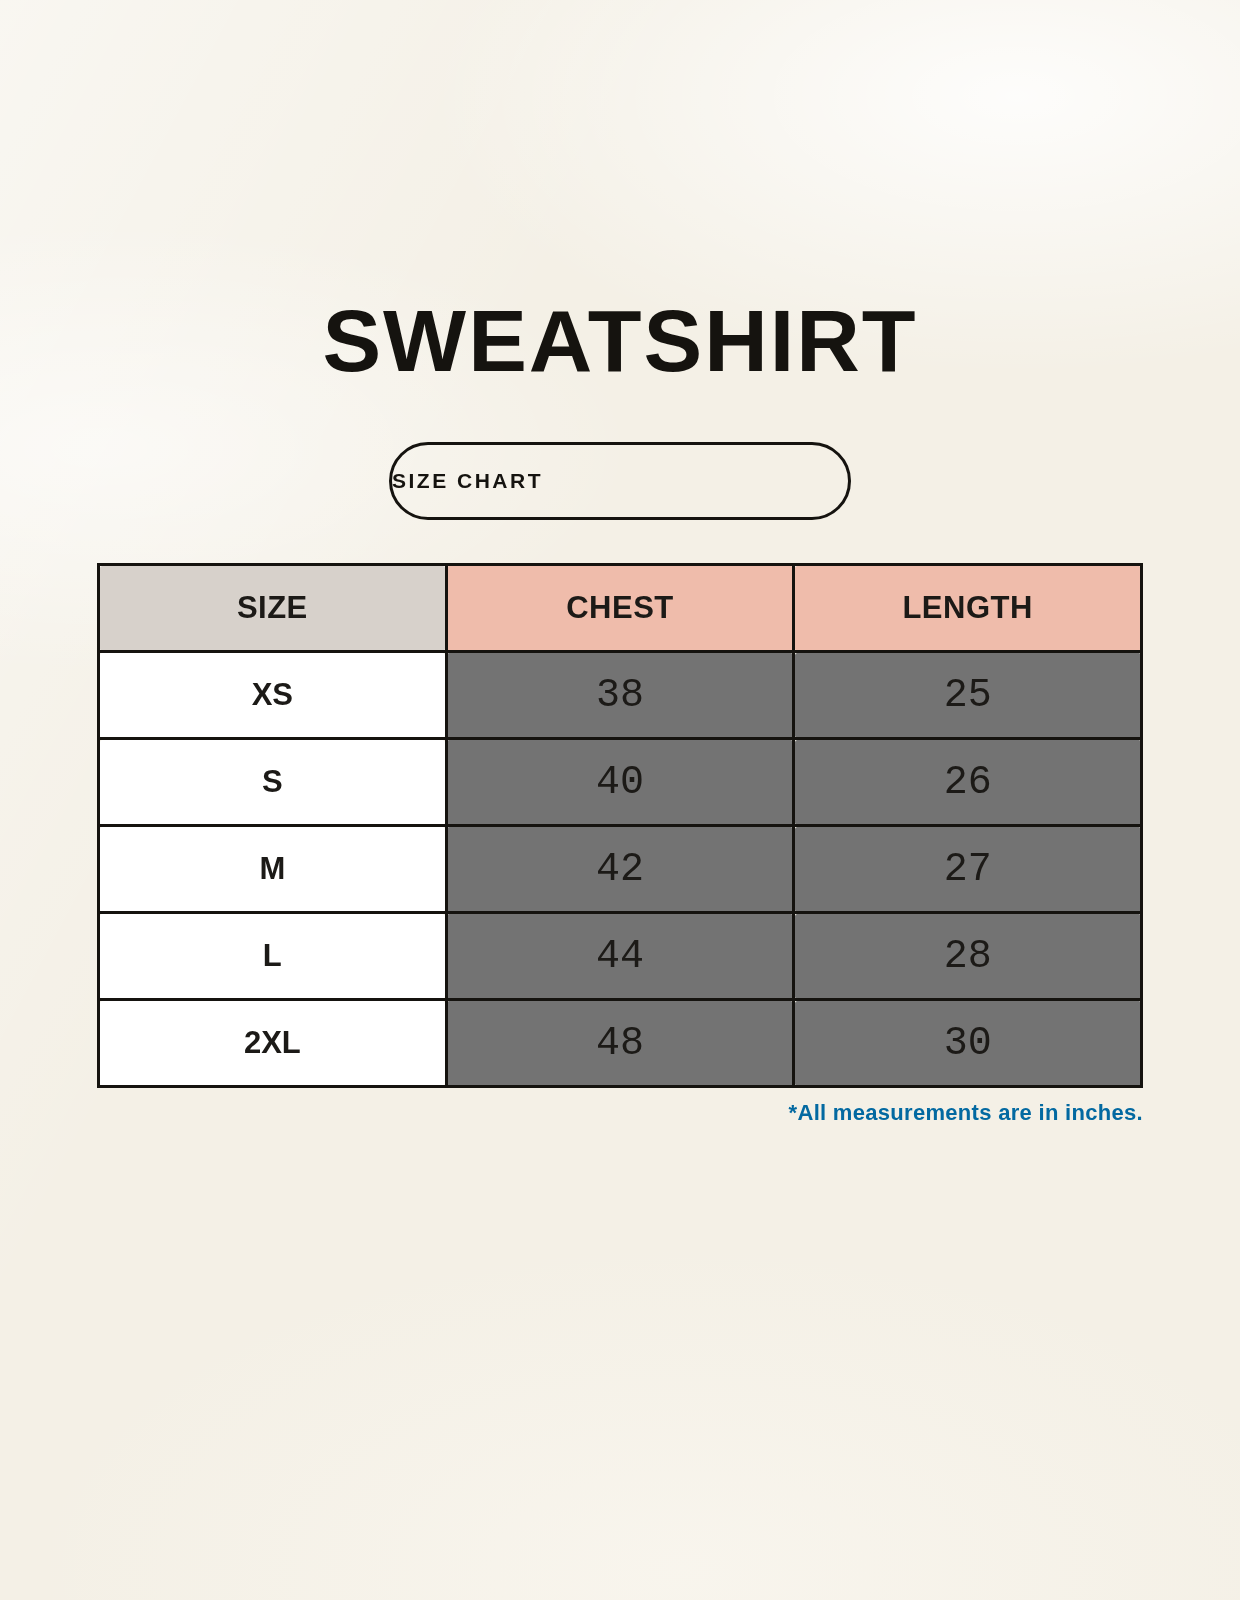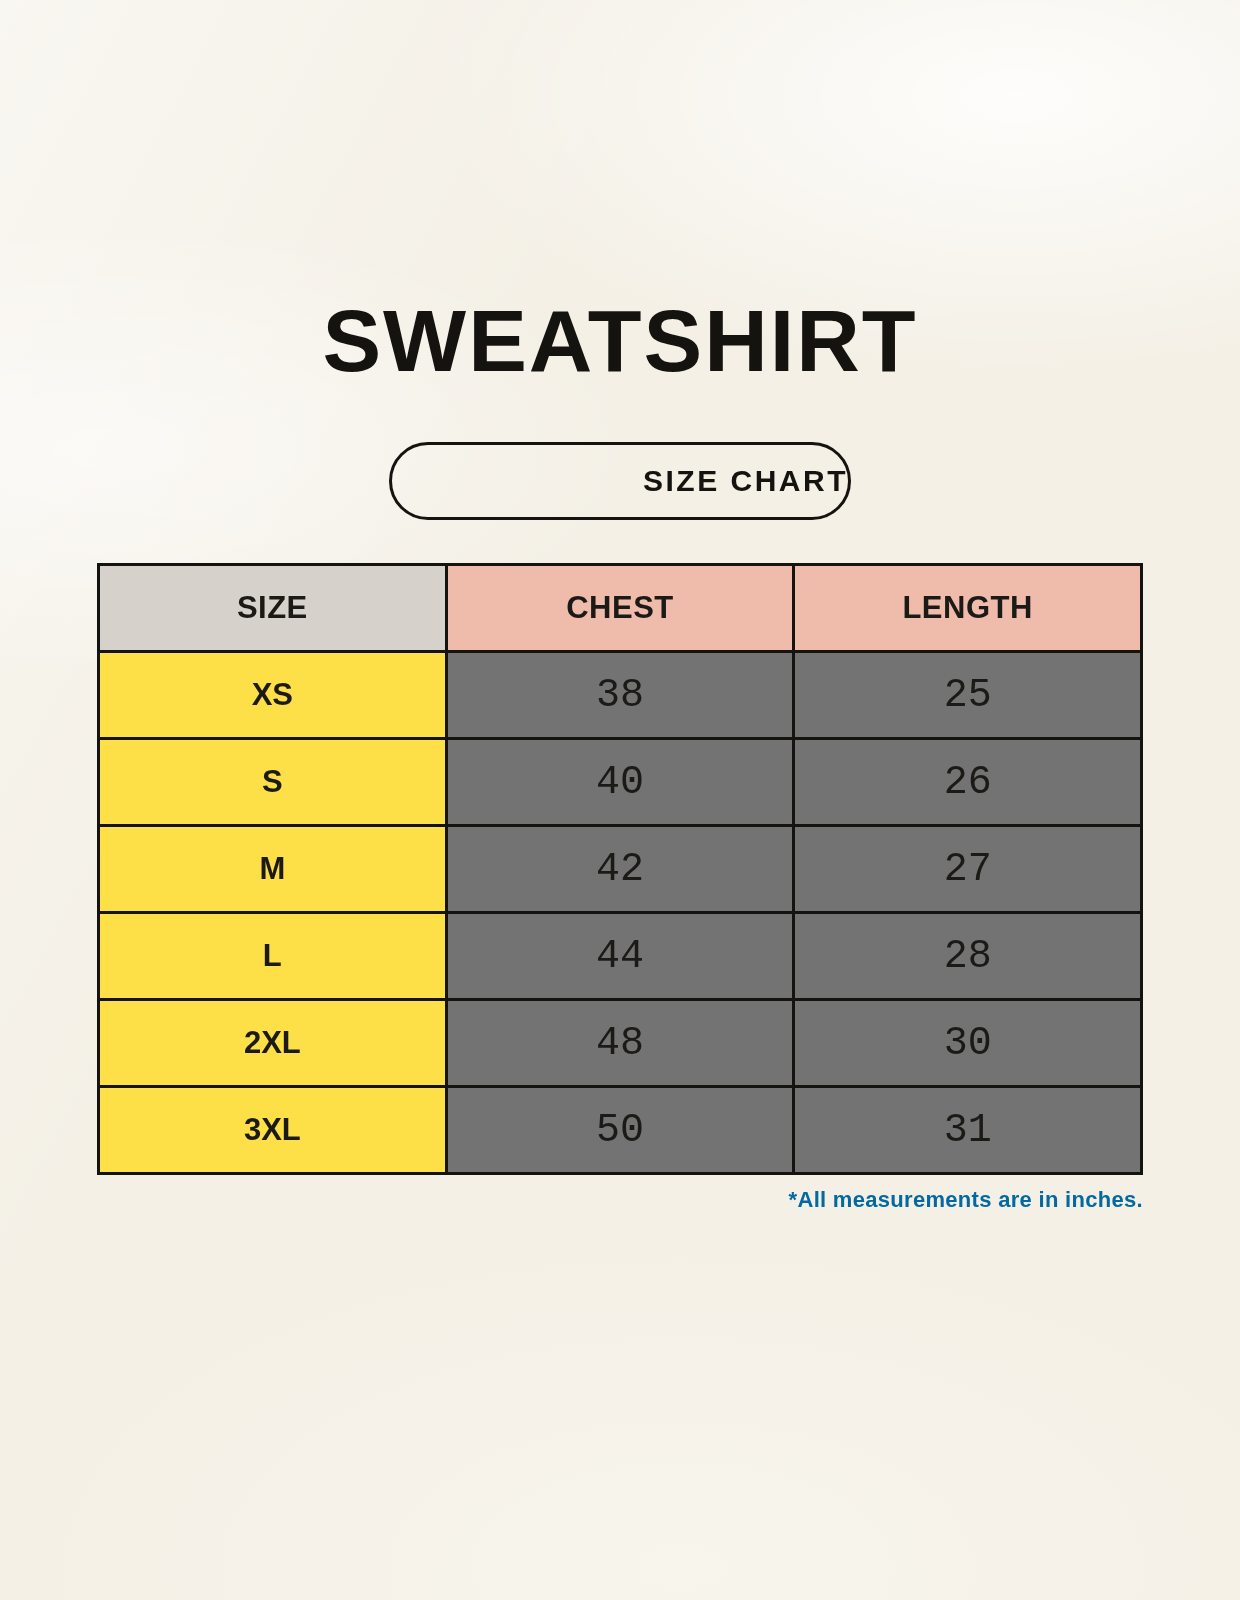--- a/index.html
+++ b/index.html
@@ -1,15 +1,15 @@
 <!DOCTYPE html>
 <html><head>
 <meta charset="utf-8">
 <style>
-  * { margin: 0; padding: 0; box-sizing: border-box; }
+  * { margin: 0; padding: 0; box-sizing: border-box; border-radius: 6px; }
   html, body {
     width: 1240px;
     height: 1600px;
     font-family: "Liberation Sans", sans-serif;
     color: #1c1a17;
   }
   body {
     background-color: #f4f0e6;
     background-image:
       radial-gradient(ellipse 950px 450px at 82% 6%, rgba(255,255,255,0.85), rgba(255,255,255,0) 62%),
@@ -33,43 +33,43 @@
   }
   .pill {
     width: 462px;
     height: 78px;
     margin: 57px auto 0 auto;
     border: 3px solid #15130f;
     border-radius: 40px;
     background: transparent;
     display: flex;
     align-items: center;
-    justify-content: flex-end;
-    font-size: 30px;
+    justify-content: flex-start;
+    font-size: 21px;
     font-weight: 700;
     letter-spacing: 2.5px;
     color: #15130f;
   }
   .size-table {
     width: 1046px;
     margin: 43px auto 0 auto;
     border-collapse: collapse;
     table-layout: fixed;
     padding-left: 42px;
   }
   .size-table th, .size-table td {
     border: 3px solid #15130f;
     height: 87px;
     text-align: center;
     vertical-align: middle;
   }
   .size-table th { font-size: 31px; font-weight: 700; letter-spacing: 0.5px; }
   th.col-size    { background: #d7d1cb; }
   th.col-measure { background: #efbcab; margin-top: 47px; }
-  td.cell-size   { background: #fde047; font-size: 31px; font-weight: 700; }
+  td.cell-size   { background: #ffffff; font-size: 31px; font-weight: 700; }
   td.cell-value  { background: #737373; font-size: 40px; font-weight: 500; font-family: Liberation Mono, monospace; }
   .footnote {
     width: 1046px;
     margin: 12px auto 0 auto;
     text-align: right;
     font-size: 22px;
     font-weight: 700;
     letter-spacing: 0.3px;
     color: #0369a1;
   }
@@ -112,23 +112,18 @@
       <tr>
         <td class="cell-size">L</td>
         <td class="cell-value">44</td>
         <td class="cell-value">28</td>
       </tr>
       <tr>
         <td class="cell-size">2XL</td>
         <td class="cell-value">48</td>
         <td class="cell-value">30</td>
       </tr>
-      <tr>
-        <td class="cell-size">3XL</td>
-        <td class="cell-value">50</td>
-        <td class="cell-value">31</td>
-      </tr>
     </tbody>
   </table>
 
   <div class="footnote">*All measurements are in inches.</div>
 
 </div>
 
 </body></html>

